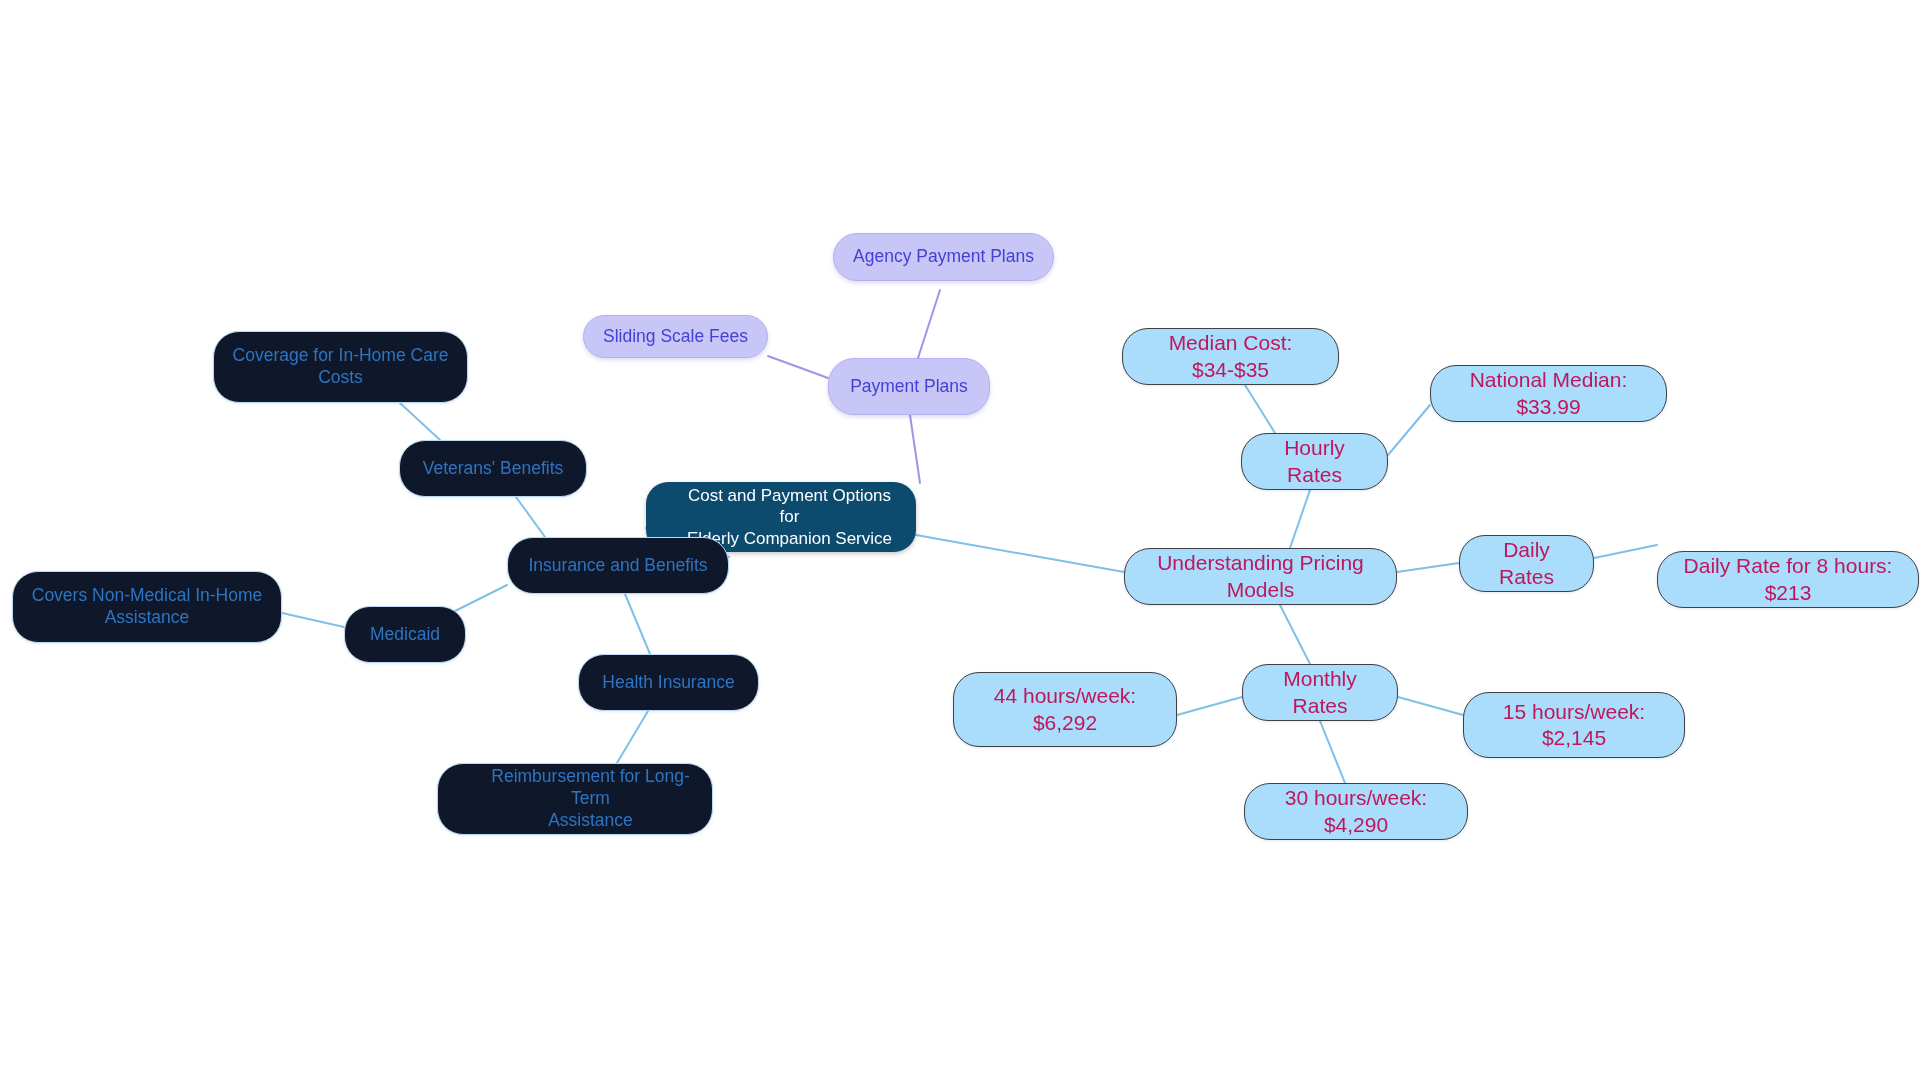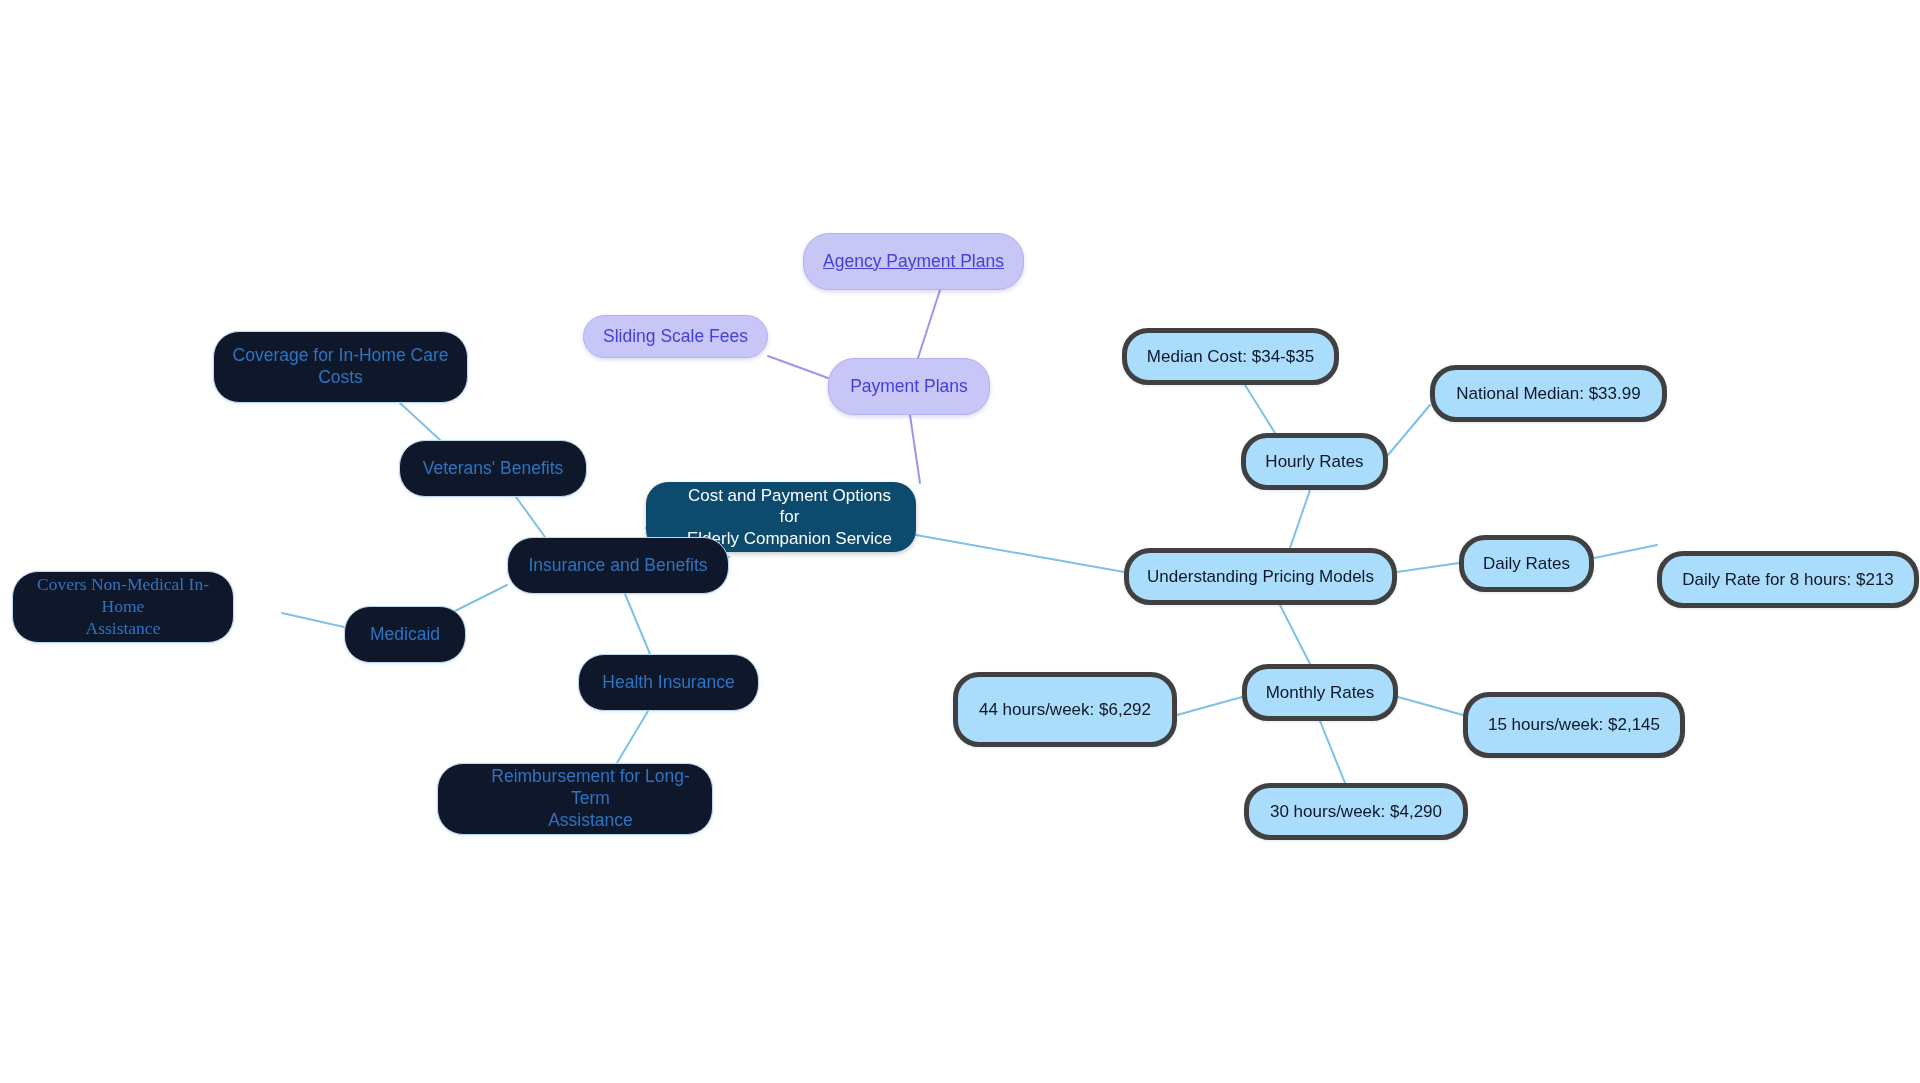--- a/index.html
+++ b/index.html
@@ -40,23 +40,23 @@
   .node-root {
     background: #0c4a6e;
     color: #ffffff;
     font-size: 17px;
     border-radius: 22px;
     box-shadow: 0 2px 5px rgba(0,0,0,0.22);
     padding-left: 33px;
   }
   .node-blue {
     background: #aadcfb;
-    color: #0f172a;
-    border: 5px solid #404040;
-    font-size: 17px;
+    color: #be185d;
+    border: 1px solid #404040;
+    font-size: 21px;
     box-shadow: 0 1px 3px rgba(70,130,180,0.18);
   }
   .node-paleblue {
     background: #0f172a;
     color: #2f74c0;
     border: 1px solid #bcd8f3;
     font-size: 17.5px;
     box-shadow: 0 1px 3px rgba(70,130,180,0.15);
   }
   .node-purple {
@@ -90,36 +90,36 @@
       <line x1="440" y1="440" x2="400" y2="403" stroke="#7ec0e8" stroke-width="2" stroke-linecap="round"></line>
       <line x1="507" y1="585" x2="447" y2="615" stroke="#7ec0e8" stroke-width="2" stroke-linecap="round"></line>
       <line x1="344" y1="627" x2="282" y2="613" stroke="#7ec0e8" stroke-width="2" stroke-linecap="round"></line>
       <line x1="625" y1="594" x2="650" y2="654" stroke="#7ec0e8" stroke-width="2" stroke-linecap="round"></line>
       <line x1="648" y1="711" x2="617" y2="763" stroke="#7ec0e8" stroke-width="2" stroke-linecap="round"></line>
     </svg>
   <div id="node-layer">
       <div class="node node-root" style="left: 646px; top: 482px; width: 270px; height: 70px;"><span>Cost and Payment Options for
 Elderly Companion Service</span></div>
       <div class="node node-purple" style="left: 828px; top: 358px; width: 162px; height: 57px;"><span>Payment Plans</span></div>
-      <div class="node node-purple" style="left: 803px; top: 233px; width: 221px; height: 57px; text-decoration: underline;"><span>Agency Payment Plans</span></div>
+      <div class="node node-purple" style="left: 833px; top: 233px; width: 221px; height: 48px;"><span>Agency Payment Plans</span></div>
       <div class="node node-purple" style="left: 583px; top: 315px; width: 185px; height: 43px; text-align: center;"><span>Sliding Scale Fees</span></div>
       <div class="node node-blue" style="left: 1124px; top: 548px; width: 273px; height: 57px;"><span>Understanding Pricing Models</span></div>
       <div class="node node-blue" style="left: 1241px; top: 433px; width: 147px; height: 57px;"><span>Hourly Rates</span></div>
       <div class="node node-blue" style="left: 1122px; top: 328px; width: 217px; height: 57px;"><span>Median Cost: $34-$35</span></div>
       <div class="node node-blue" style="left: 1430px; top: 365px; width: 237px; height: 57px;"><span>National Median: $33.99</span></div>
       <div class="node node-blue" style="left: 1459px; top: 535px; width: 135px; height: 57px;"><span>Daily Rates</span></div>
       <div class="node node-blue" style="left: 1657px; top: 515px; width: 262px; height: 57px; margin-top: 36px;"><span>Daily Rate for 8 hours: $213</span></div>
       <div class="node node-blue" style="left: 1242px; top: 664px; width: 156px; height: 57px;"><span>Monthly Rates</span></div>
       <div class="node node-blue" style="left: 953px; top: 672px; width: 224px; height: 75px;"><span>44 hours/week: $6,292</span></div>
       <div class="node node-blue" style="left: 1463px; top: 692px; width: 222px; height: 66px;"><span>15 hours/week: $2,145</span></div>
       <div class="node node-blue" style="left: 1244px; top: 783px; width: 224px; height: 57px;"><span>30 hours/week: $4,290</span></div>
       <div class="node node-paleblue" style="left: 507px; top: 537px; width: 222px; height: 57px;"><span>Insurance and Benefits</span></div>
       <div class="node node-paleblue" style="left: 399px; top: 440px; width: 188px; height: 57px;"><span>Veterans' Benefits</span></div>
       <div class="node node-paleblue" style="left: 213px; top: 331px; width: 255px; height: 72px;"><span>Coverage for In-Home Care
 Costs</span></div>
       <div class="node node-paleblue" style="left: 344px; top: 606px; width: 122px; height: 57px;"><span>Medicaid</span></div>
-      <div class="node node-paleblue" style="left: 12px; top: 571px; width: 222px; height: 72px; font-family: Liberation Serif, serif;"><span>Covers Non-Medical In-Home
+      <div class="node node-paleblue" style="left: 12px; top: 571px; width: 270px; height: 72px;"><span>Covers Non-Medical In-Home
 Assistance</span></div>
       <div class="node node-paleblue" style="left: 578px; top: 654px; width: 181px; height: 57px;"><span>Health Insurance</span></div>
       <div class="node node-paleblue" style="left: 437px; top: 763px; width: 276px; height: 72px; padding-left: 47px;"><span>Reimbursement for Long-Term
 Assistance</span></div>
     </div>
 </div>
 
 </body></html>

